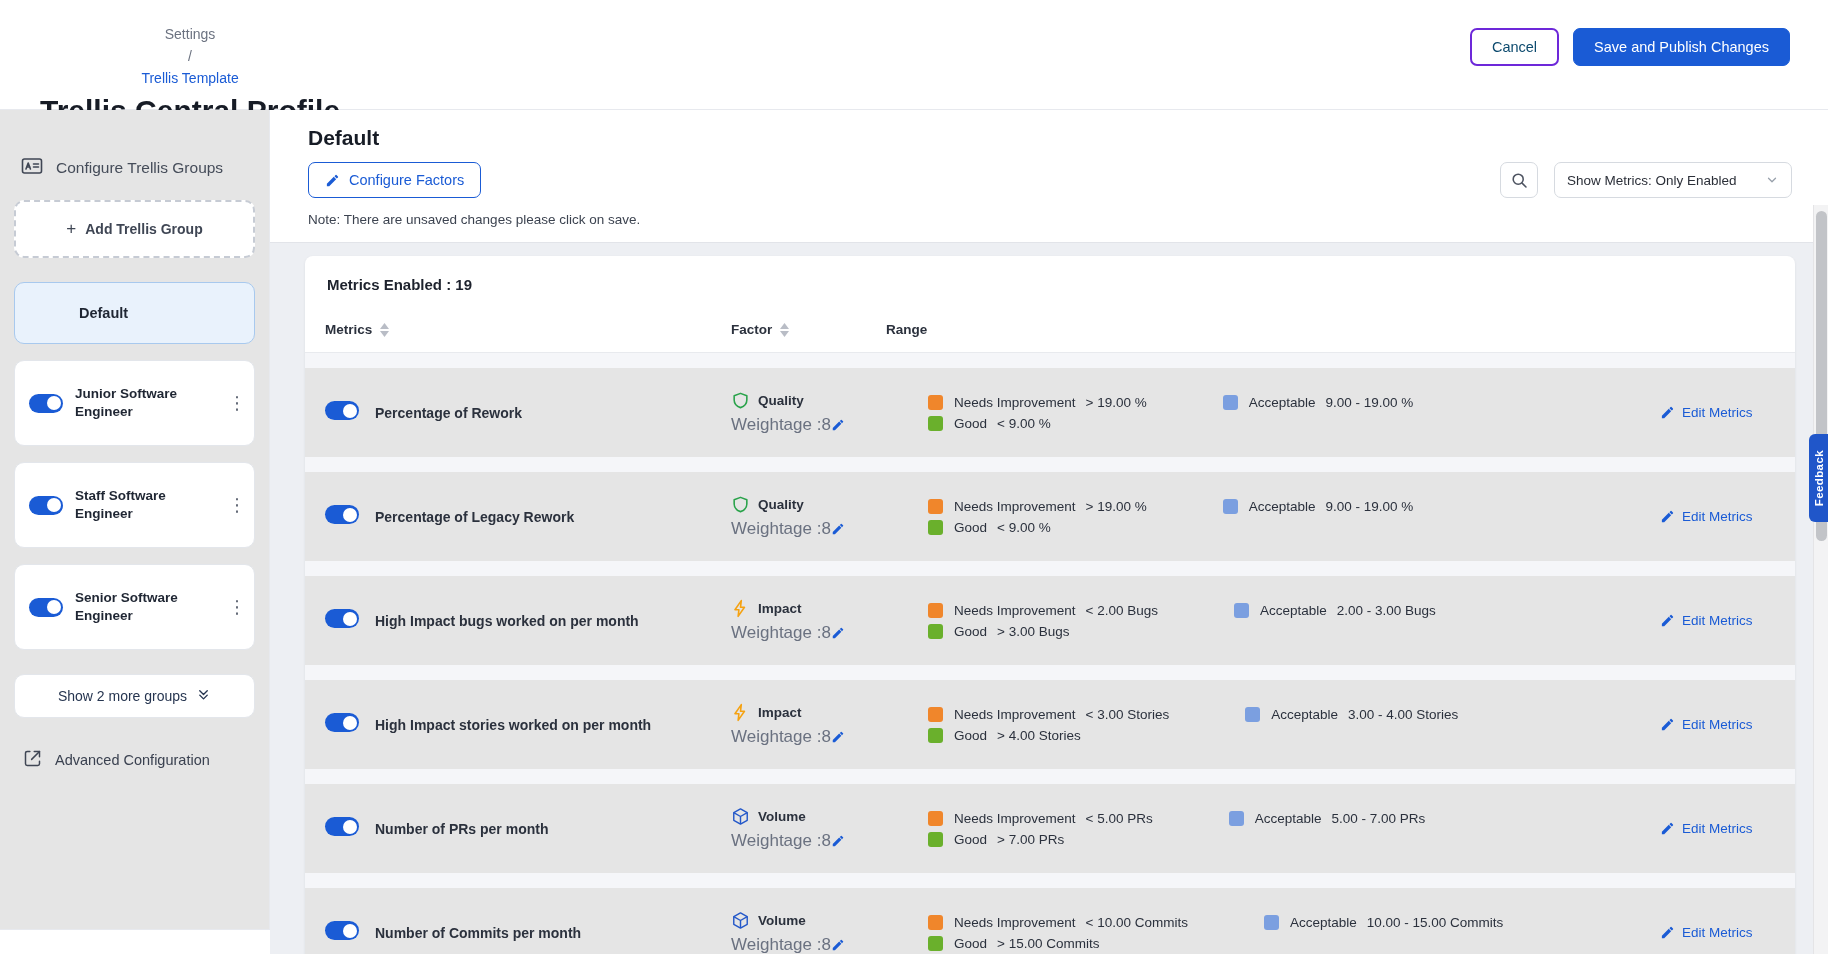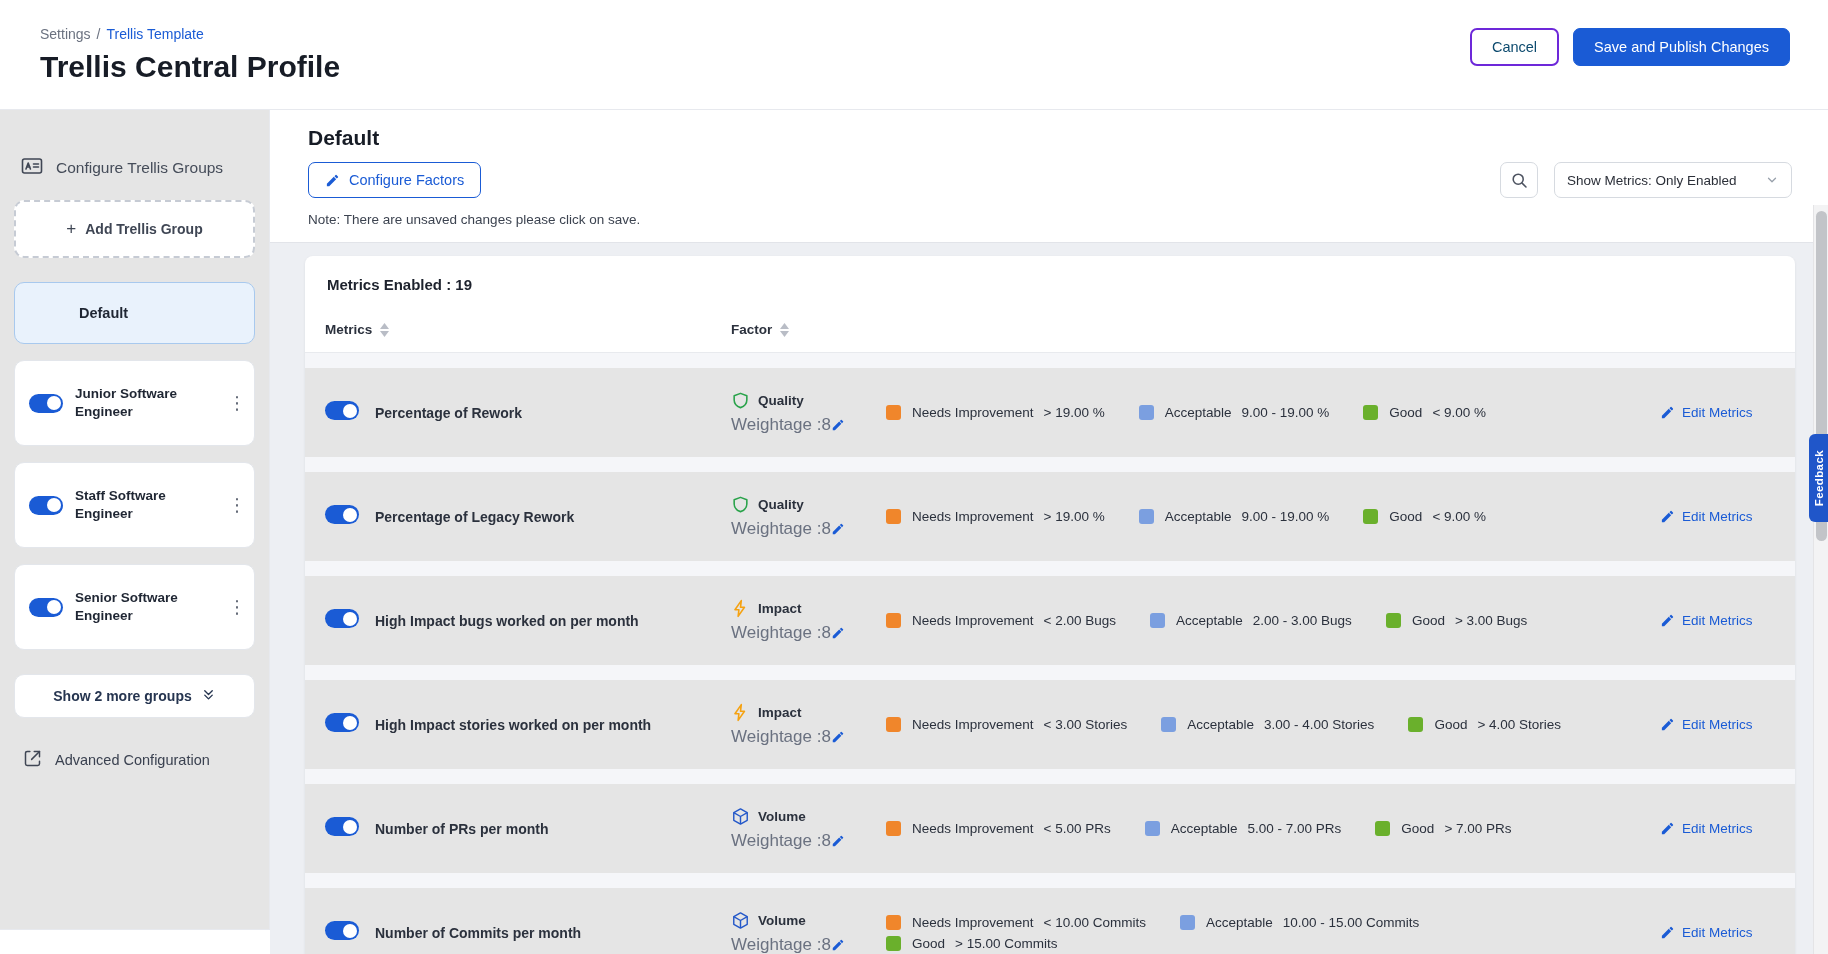--- a/index.html
+++ b/index.html
@@ -3,21 +3,21 @@
 <meta charset="utf-8">
 <style>
   * { margin:0; padding:0; box-sizing:border-box; }
   html,body { width:1828px; height:954px; overflow:hidden; background:#fff;
     font-family:"Liberation Sans", sans-serif; color:#2b313d; }
   .page { position:relative; width:1828px; height:954px; overflow:hidden; }
 
   
   .topbar { height:110px; border-bottom:1px solid #e7e9ee; display:flex;
     justify-content:space-between; padding:26px 38px 0 40px; background:#fff; }
-  .breadcrumb { font-size:14px; display:flex; gap:6px; align-items:center;}
+  .breadcrumb { font-size:14px; display:flex; gap:6px; align-items:center;flex-direction:column;}
   .bc-root { color:#6b7280; cursor:pointer; text-decoration:none;}
   .bc-sep { color:#6b7280; }
   .bc-cur { color:#1A5BD5; cursor:pointer; text-decoration:none;}
   .page-title { font-size:30px; font-weight:700; color:#171c26; margin-top:8px; }
   .topbar-actions { display:flex; gap:14px; margin-top:2px; }
   .btn { height:38px; padding:0 20px; border-radius:7px; font-size:14.5px;
     font-family:inherit; cursor:pointer; }
   .btn-secondary { background:#fff; border:2px solid #6d28d9; color:#0c4a6e; }
   .btn-primary { background:#1A5BD5; border:1px solid #1A5BD5; color:#fff; font-weight:500; }
 
@@ -40,21 +40,21 @@
   .group-card { margin-top:16px; height:86px; background:#fff; border:1px solid #e3e6eb;
     border-radius:10px; display:flex; align-items:center; padding:0 6px 0 14px; gap:12px; cursor:pointer; }
   .group-name { flex:1; font-size:13.5px; font-weight:600; color:#1f2633; line-height:1.3; }
   .kebab { font-size:18px; color:#5b6270; width:22px; text-align:center; cursor:pointer; }
   .toggle { width:34px; height:19px; min-width:34px; border-radius:10px; background:#1A5BD5;
     position:relative; cursor:pointer; display:inline-block; }
   .toggle::after { content:""; position:absolute; right:2.5px; top:2.5px; width:14px; height:14px;
     border-radius:50%; background:#fff; }
   .show-more { margin-top:24px; height:44px; border:1px solid #e3e6eb; border-radius:10px;
     display:flex; align-items:center; justify-content:center; gap:9px; cursor:pointer;
-    font-size:14px; font-weight:700; color:#263550; background:#fff; }
+    font-size:14px; font-weight:400; color:#263550; background:#fff; }
   .advanced { margin-top:30px; display:flex; align-items:center; gap:12px; padding-left:8px;
     font-size:14.5px; color:#3a4150; cursor:pointer; }
 
   
   .main-top { padding:16px 36px 0 38px; background:#fff; }
   .group-title { font-size:21px; font-weight:700; color:#171c26; }
   .controls-row { display:flex; align-items:center; margin-top:12px; }
   .configure-btn { display:inline-flex; gap:9px; align-items:center; border:1px solid #1A5BD5;
     color:#1A5BD5; border-radius:7px; padding:0 16px; height:36px; font-size:14.5px;
     background:#fff; cursor:pointer; font-family:inherit; }
@@ -88,21 +88,21 @@
   .factor-name { font-size:13.5px; font-weight:700; color:#2b313d; }
   .factor-icon { width:19px; height:19px; display:inline-flex; }
   .factor-icon svg { display:none; }
   .factor-icon[data-icon="quality"] .ic-quality { display:block; }
   .factor-icon[data-icon="impact"] .ic-impact { display:block; }
   .factor-icon[data-icon="volume"] .ic-volume { display:block; }
   .factor-weight { display:flex; align-items:center; font-size:17px; color:#6a7180; }
   .pencil-btn { display:inline-flex; cursor:pointer; }
   .cell-range { display:flex; flex-wrap:wrap; align-items:center; column-gap:34px; row-gap:6px;
     max-width:700px; }
-  .range-item { display:inline-flex; align-items:center; font-size:13.5px; color:#2b313d; }
+  .range-item { display:inline-flex; align-items:center; font-size:13.5px; color:#2b313d;margin-left:42px; }
   .sq { width:15px; height:15px; border-radius:3px; margin-right:11px; }
   .rlabel { margin-right:10px; }
   .cell-edit { display:flex; align-items:center; gap:7px; color:#1A5BD5; font-size:13.5px;
     font-weight:500; cursor:pointer; }
 
   
   .scroll-track { position:absolute; right:0; top:205px; bottom:0; width:15px;
     background:#f3f3f4; border-left:1px solid #e4e4e6; }
   .scroll-thumb { position:absolute; top:6px; left:2px; width:11px; height:330px;
     background:#c2c4c8; border-radius:6px; cursor:pointer; }
@@ -248,20 +248,23 @@
               <span>Factor</span>
               <span class="sort">
                 <svg width="9" height="6" viewBox="0 0 9 6">
                     <path d="M4.5 0L9 6H0z" fill="#b9bdc6"></path>
                   </svg>
                 <svg width="9" height="6" viewBox="0 0 9 6">
                     <path d="M4.5 6L0 0h9z" fill="#b9bdc6"></path>
                   </svg>
               </span>
             </div>
+            <div class="th">
+              <span>Range</span>
+            </div>
             <div class="th"></div>
           </div>
 
           <div class="tbody">
 
               <div class="trow">
                 <div class="cell-toggle">
                   <span class="toggle"></span>
                 </div>
                 <div>

